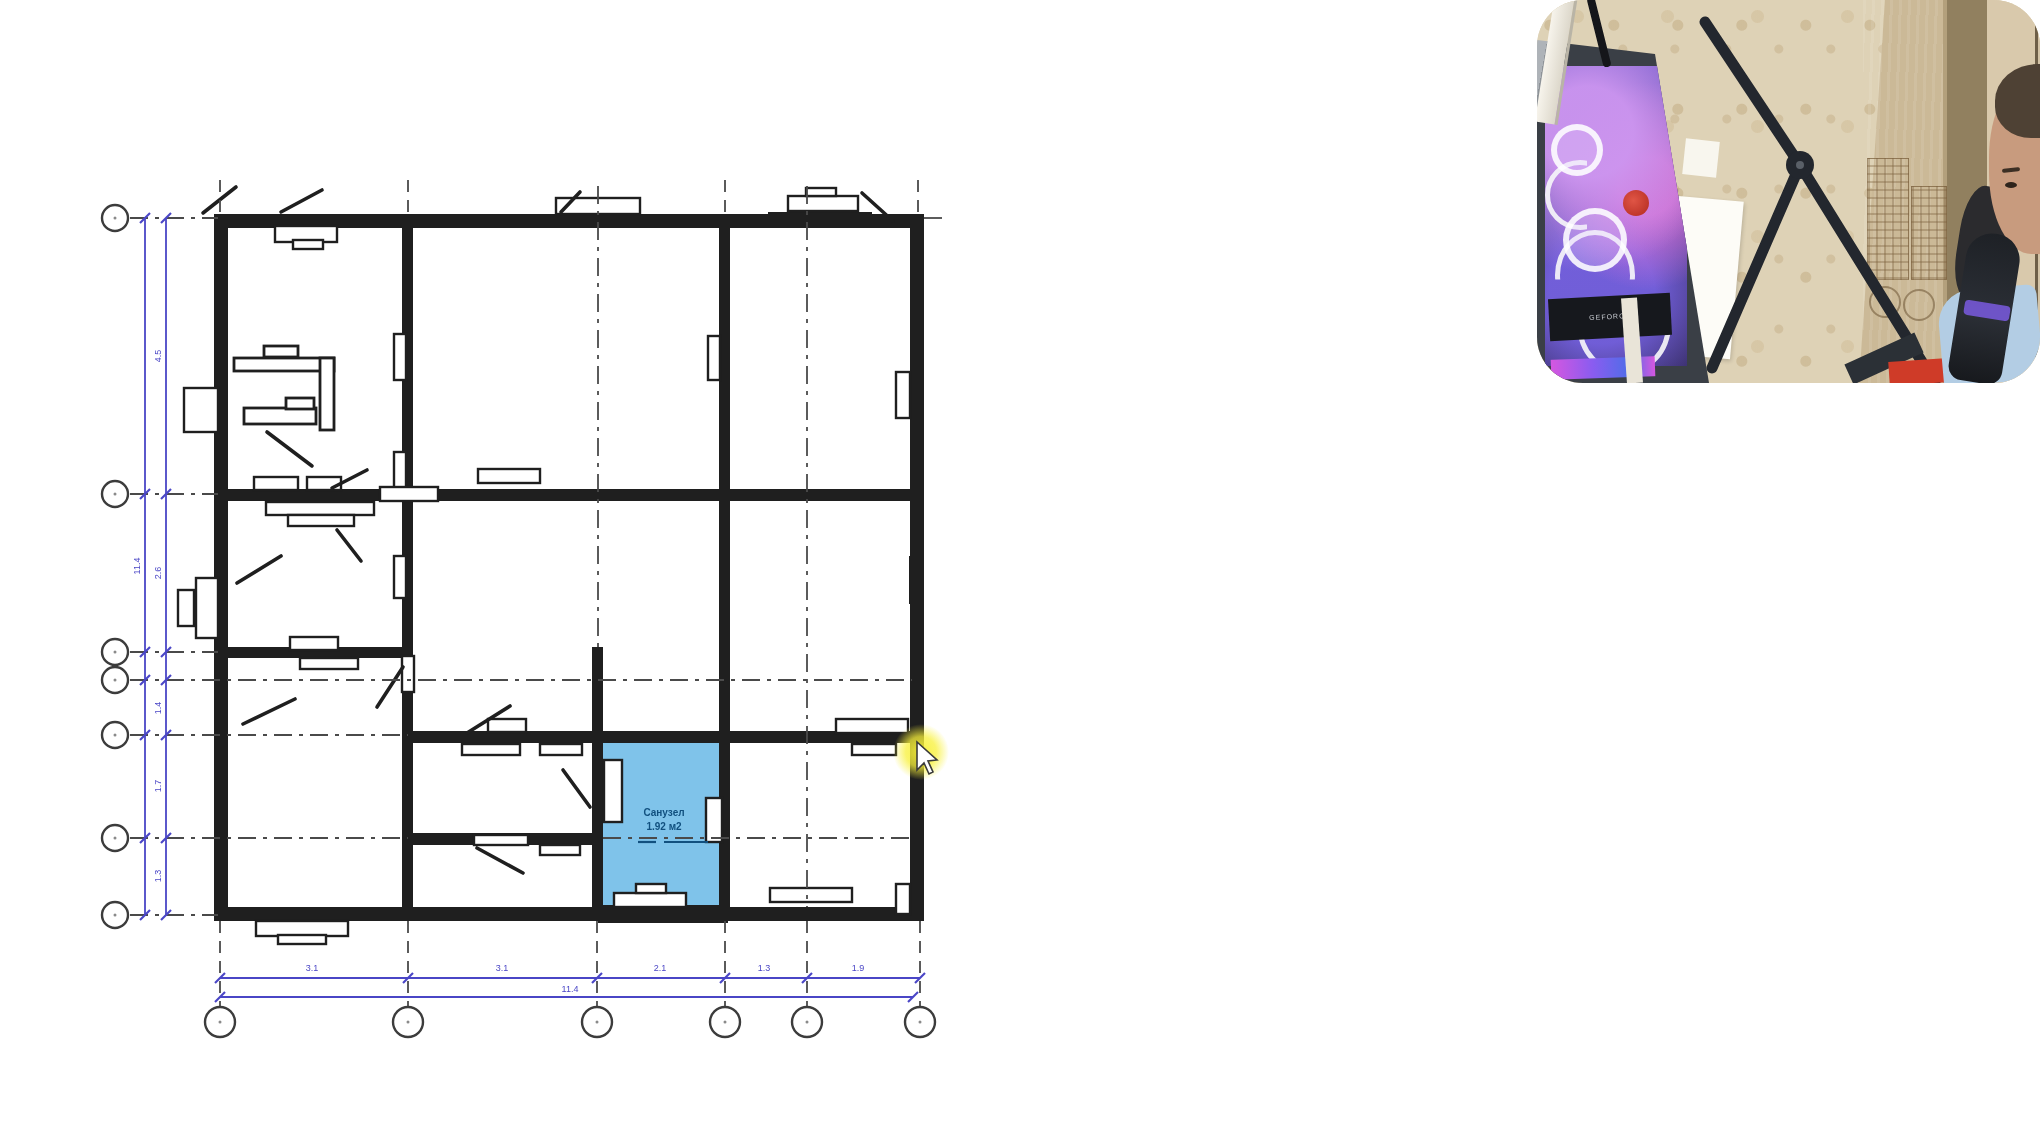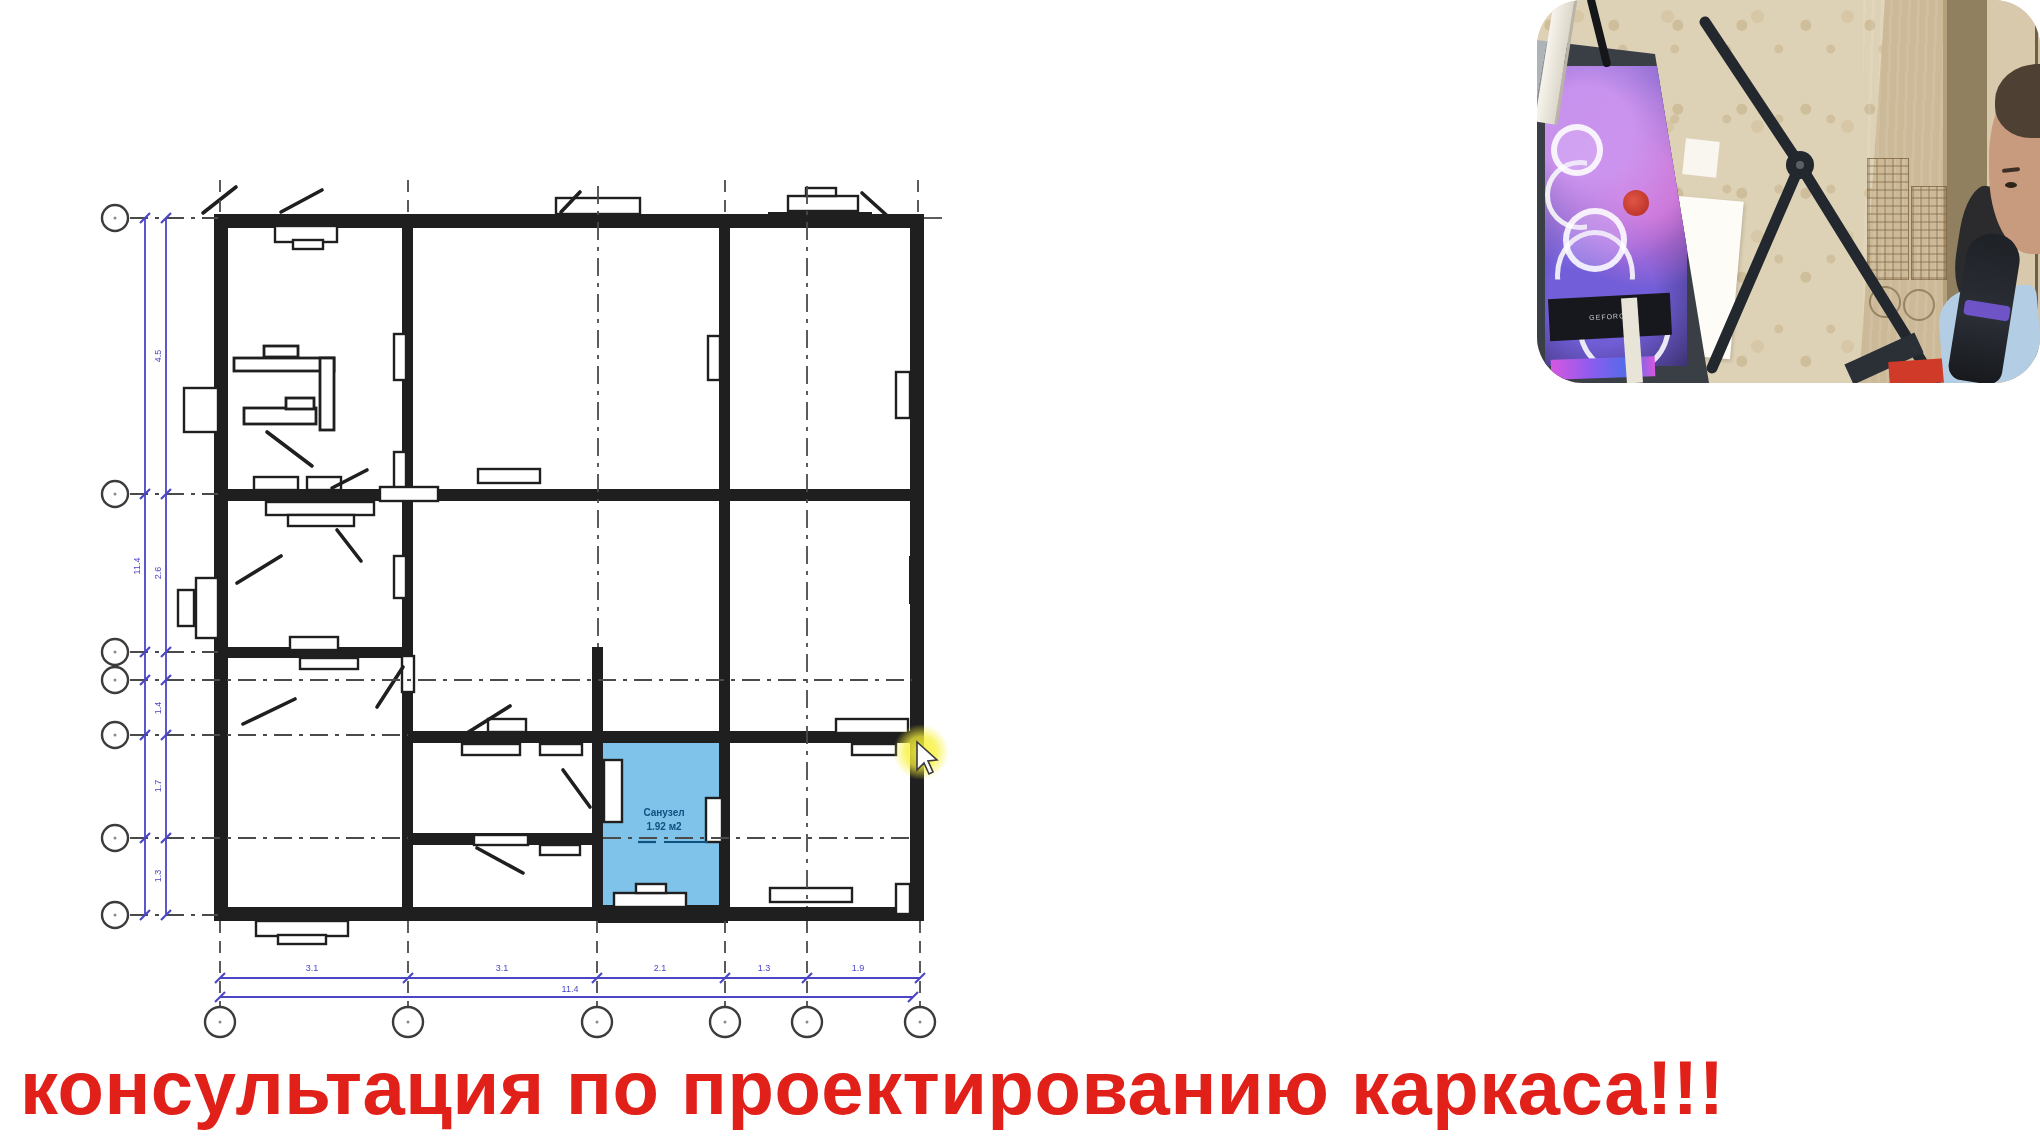--- a/index.html
+++ b/index.html
@@ -263,21 +263,20 @@
         <text x="570" y="992" class="dimtext">11.4</text>
         <text x="664" y="816" class="roomtext">Санузел</text>
         <text x="664" y="830" class="roomtext">1.92 м2</text>
         <line x1="638" y1="842" x2="656" y2="842" class="roomline"></line>
         <line x1="664" y1="842" x2="708" y2="842" class="roomline"></line>
         <circle cx="921" cy="752" r="28" class="glow"></circle>
         <polygon points="917,742 917,770 924,763 929,774 933,772 928,761 937,760" class="cursor"></polygon>
       </g>
   </svg>
 
-  <div id="banner">консультация по проектированию каркаса!!!</div>
 
   <div id="webcam">
     <div class="wallpaper"></div>
     <div class="wardrobe"></div>
     <div class="wood-grain"></div>
     <div class="sketch">
       <div class="bldg" style="left:330px;top:158px;width:40px;height:120px;"></div>
       <div class="bldg" style="left:374px;top:186px;width:34px;height:92px;"></div>
       <div class="wheel" style="left:332px;top:286px;width:28px;height:28px;"></div>
       <div class="wheel" style="left:366px;top:289px;width:28px;height:28px;"></div>

